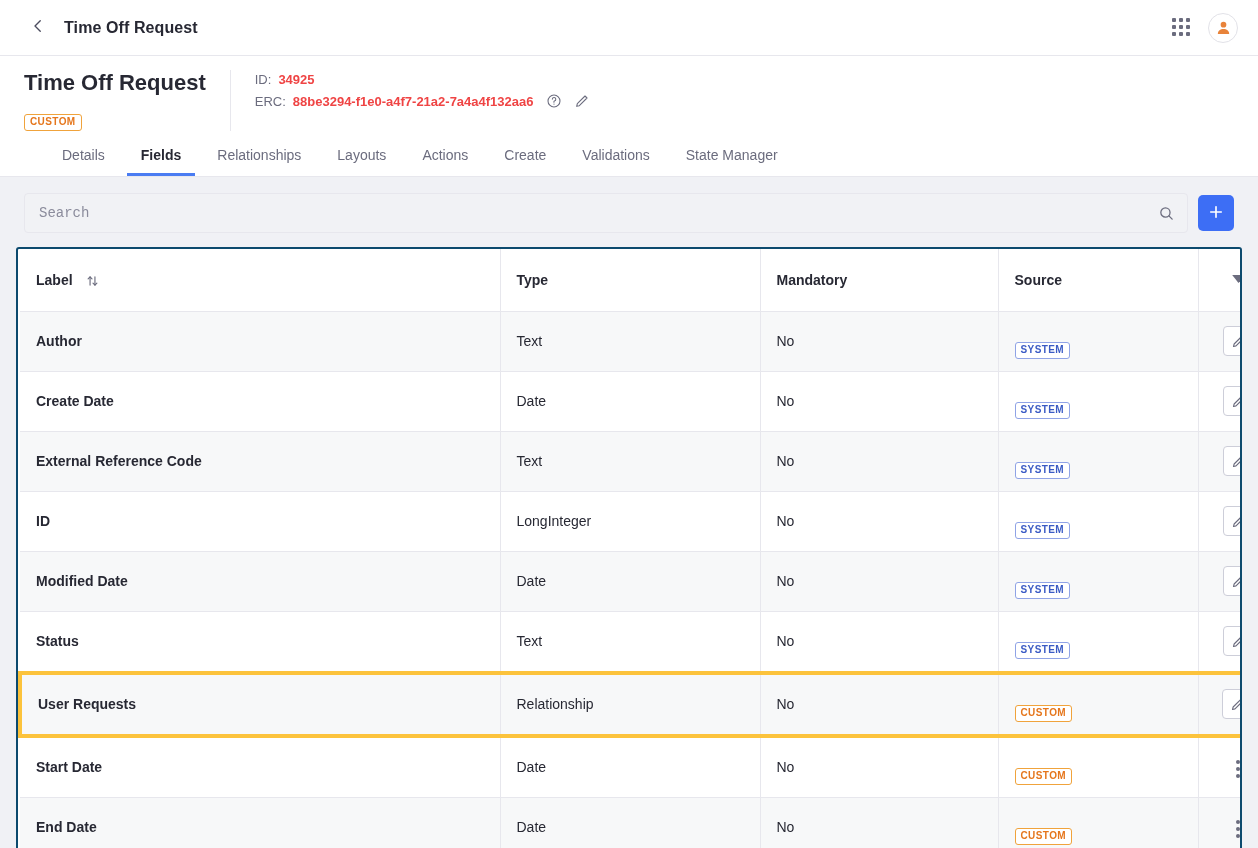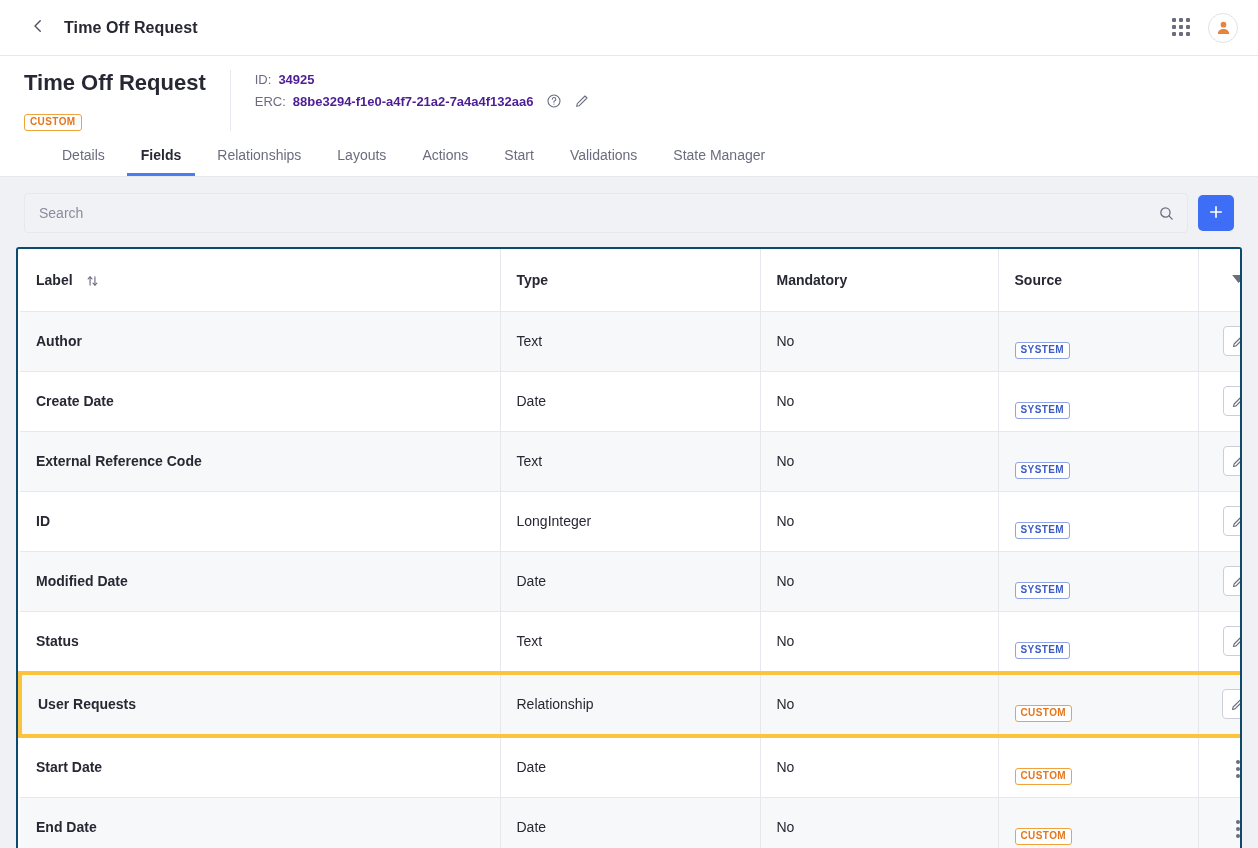--- a/index.html
+++ b/index.html
@@ -75,21 +75,21 @@
     padding: 1px 5px 2px 5px;
     border-radius: 3px;
     line-height: 12px;
     margin-top: 18px;
   }
   .badge-custom { color: #e5761c; border: 1px solid #f0a33c; background: #fff; }
   .badge-system { color: #3b5bc4; border: 1px solid #8fa3e6; background: #fff; }
   .head-meta { padding-left: 24px; padding-top: 2px; }
   .meta-line { display: flex; align-items: flex-end; font-size: 13px; margin-bottom: 6px; }
   .meta-key { color: #6b6c7e; margin-right: 7px; }
-  .meta-val { color: #4c1d95; font-weight: bold; }
+  .meta-val { color: #ef4444; font-weight: bold; }
   .meta-icon { margin-left: 12px; color: #6b6c7e; display: flex; align-items: center; cursor: pointer; }
 
   
   .tabs { display: flex; align-items: flex-end; padding: 10px 24px 0 24px; gap: 8px; }
   .tab {
     font-size: 14px;
     color: #6b6c7e;
     padding: 6px 14px 10px 14px;
     cursor: pointer;
     border-bottom: 3px solid transparent;
@@ -107,21 +107,21 @@
     height: 40px;
     background: #f1f2f5;
     border: 1px solid #e7e7ed;
     border-radius: 4px;
     display: flex; align-items: center;
     padding: 0 12px 0 14px;
   }
   .search-box input {
     flex: 1;
     border: 0; outline: 0; background: transparent;
-    font-family: Liberation Sans, sans-serif;
+    font-family: Liberation Mono, monospace;
     font-size: 14px; color: #272833;
   }
   .search-box input::placeholder { color: #8b8c9c; }
   .search-ico { color: #6b6c7e; display: flex; align-items: center; cursor: pointer; }
   .add-btn {
     width: 36px; height: 36px;
     background: #3d6ef5;
     border-radius: 5px;
     border: 0;
     color: #fff;
@@ -265,21 +265,21 @@
       </div>
     </div>
   </div>
 
   <div class="tabs">
     <div class="tab">Details</div>
     <div class="tab active">Fields</div>
     <div class="tab">Relationships</div>
     <div class="tab">Layouts</div>
     <div class="tab">Actions</div>
-    <div class="tab">Start</div>
+    <div class="tab">Create</div>
     <div class="tab">Validations</div>
     <div class="tab">State Manager</div>
   </div>
 </div>
 
 <div class="search-strip">
   <div class="search-box">
     <input type="text" placeholder="Search" style="">
     <span class="search-ico">
       <svg width="17" height="17" viewBox="0 0 24 24" fill="none" stroke="#6b6c7e" stroke-width="1.8" stroke-linecap="round">

